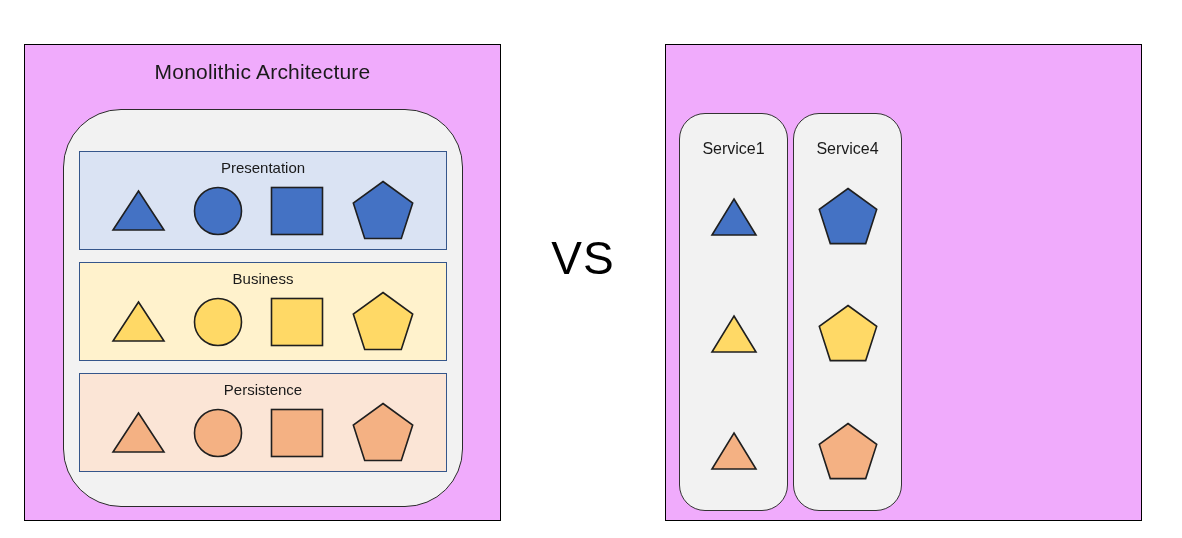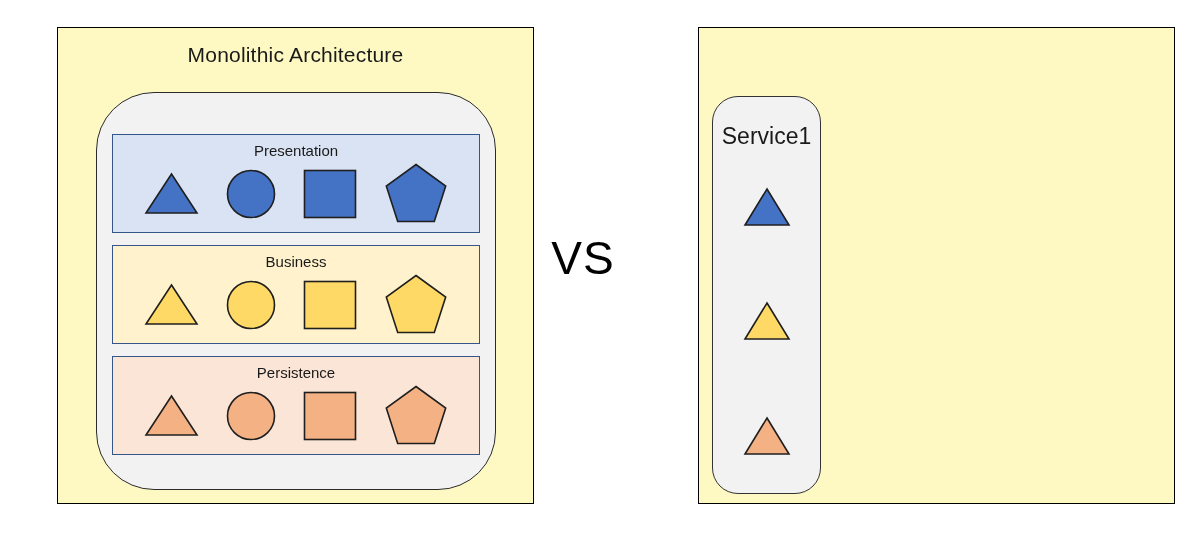--- a/index.html
+++ b/index.html
@@ -8,25 +8,24 @@
     background: #ffffff;
     font-family: "Liberation Sans", sans-serif;
     color: #111111;
     overflow: hidden;
   }
   .canvas { position: relative; width: 1182px; height: 538px; }
 
   
   .panel {
     position: absolute;
-    top: 27px;
+    top: 44px;
     width: 477px; height: 477px;
-    background: #fef9c3;
+    background: #f0abfc;
     border: 1.5px solid #000000;
-    margin-left: 33px;
   }
   .panel-left  { left: 24px;  }
   .panel-right { left: 665px; }
   .panel-title {
     margin-top: 15px;
     text-align: center;
     font-size: 21px;
     font-weight: 400;
     letter-spacing: 0.2px;
     color: #1a1a1a;
@@ -91,21 +90,21 @@
     width: 109px; height: 398px;
     background: #f2f2f2;
     border: 1.4px solid #333333;
     border-radius: 26px;
     display: flex;
     flex-direction: column;
     align-items: center;
   }
   .service-label {
     margin-top: 26px;
-    font-size: 23px;
+    font-size: 16px;
     color: #1a1a1a;
   }
   .slot {
     flex: 1;
     display: flex;
     align-items: center;
     justify-content: center;
   }
 </style>
 </head>
@@ -195,17 +194,35 @@
         </div>
         <div class="slot">
           <svg class="shape-svg" width="48" height="40" viewBox="0 0 48 40">
             <polygon points="24,2 46,38 2,38" stroke="#1f1f1f" stroke-width="1.6" fill="#f4b183"></polygon>
           </svg>
         </div>
       </div>
 
 
 
+      <div class="service-col">
+        <div class="service-label">Service4</div>
+        <div class="slot">
+          <svg class="shape-svg" width="62" height="59" viewBox="0 0 62 59">
+            <polygon points="31,1.5 59.7,22.4 48.7,56.6 13.3,56.6 2.3,22.4" stroke="#1f1f1f" stroke-width="1.6" fill="#4472c4"></polygon>
+          </svg>
+        </div>
+        <div class="slot">
+          <svg class="shape-svg" width="62" height="59" viewBox="0 0 62 59">
+            <polygon points="31,1.5 59.7,22.4 48.7,56.6 13.3,56.6 2.3,22.4" stroke="#1f1f1f" stroke-width="1.6" fill="#ffd966"></polygon>
+          </svg>
+        </div>
+        <div class="slot">
+          <svg class="shape-svg" width="62" height="59" viewBox="0 0 62 59">
+            <polygon points="31,1.5 59.7,22.4 48.7,56.6 13.3,56.6 2.3,22.4" stroke="#1f1f1f" stroke-width="1.6" fill="#f4b183"></polygon>
+          </svg>
+        </div>
+      </div>
 
     </div>
   </section>
 
 </div>
 
 </body></html>

